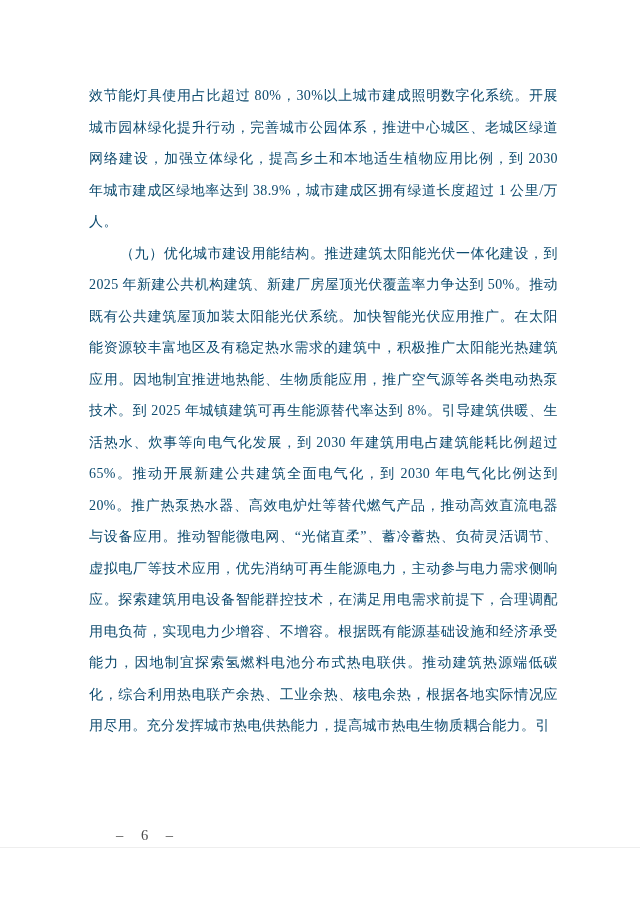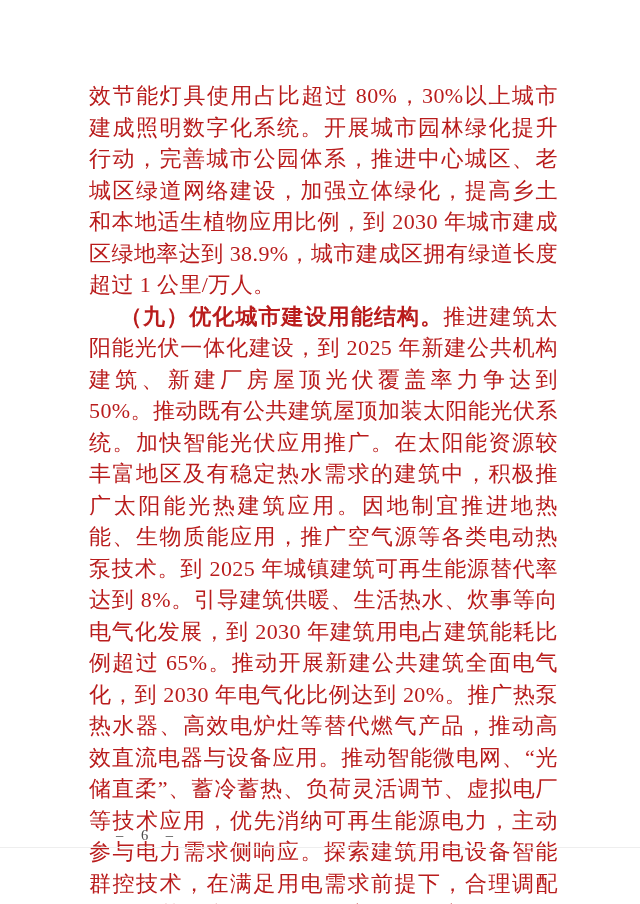--- a/index.html
+++ b/index.html
@@ -24,31 +24,31 @@
   }
   .text-block {
     position: absolute;
     left: 89px;
     top: 80px;
     width: 469px;
   }
   .para {
     margin: 0;
     padding: 0;
-    font-size: 22px;
+    font-size: 14px;
     line-height: 31.5px;
     letter-spacing: 0.4px;
-    color: #b91c1c;
+    color: #0c4a6e;
     text-align: justify;
   }
   .para.indent {
     text-indent: 31px;
   }
   .section-heading {
-    font-weight: bold;
+    font-weight: normal;
   }
   .page-number {
     position: absolute;
     left: 116px;
     top: 826px;
     font-size: 14.5px;
     line-height: 18px;
     color: #4a4a4a;
     letter-spacing: 7px;
     white-space: pre;

